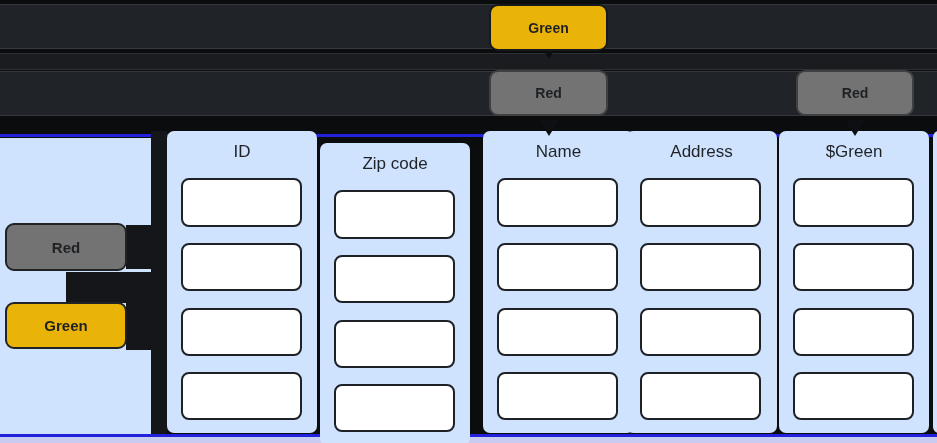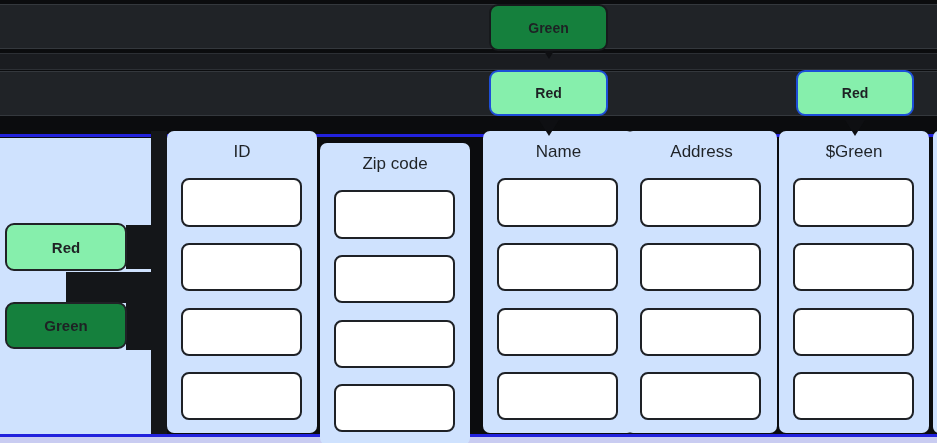--- a/index.html
+++ b/index.html
@@ -27,22 +27,22 @@
   
   .conn{position:absolute;background:#141619;z-index:3;}
   .conn-r1{left:126px;top:225px;width:40px;height:44px;}
   .conn-r2{left:66px;top:272px;width:100px;height:31px;}
   .conn-r3{left:126px;top:302px;width:40px;height:48px;}
   .gap-strip{left:151px;top:131px;width:16px;height:303px;}
 
   
   .chip{position:absolute;display:flex;align-items:center;justify-content:center;
         border-radius:9px;font-weight:700;font-size:14px;color:#1e2124;z-index:4;}
-  .chip-green{background:#15803d;border:2px solid #17191c;align-items:center;}
-  .chip-red{background:#86efac;border:2px solid #1d4ed8;}
+  .chip-green{background:#eab308;border:2px solid #17191c;align-items:center;}
+  .chip-red{background:#737373;border:2px solid #404040;}
   .chip-top-green{left:489px;top:4px;width:119px;height:47px;}
   .chip-top-red1{left:489px;top:70px;width:119px;height:46px;}
   .chip-top-red2{left:796px;top:70px;width:118px;height:46px;}
   .chip-side-red{left:5px;top:223px;width:122px;height:48px;border-color:#202226;font-size:15px;}
   .chip-side-green{left:5px;top:302px;width:122px;height:47px;border-color:#202226;font-size:15px;}
 
   
   .tri{position:absolute;width:0;height:0;z-index:5;
        border-left:10px solid transparent;border-right:10px solid transparent;
        border-top:16px solid #0e0f12;}

